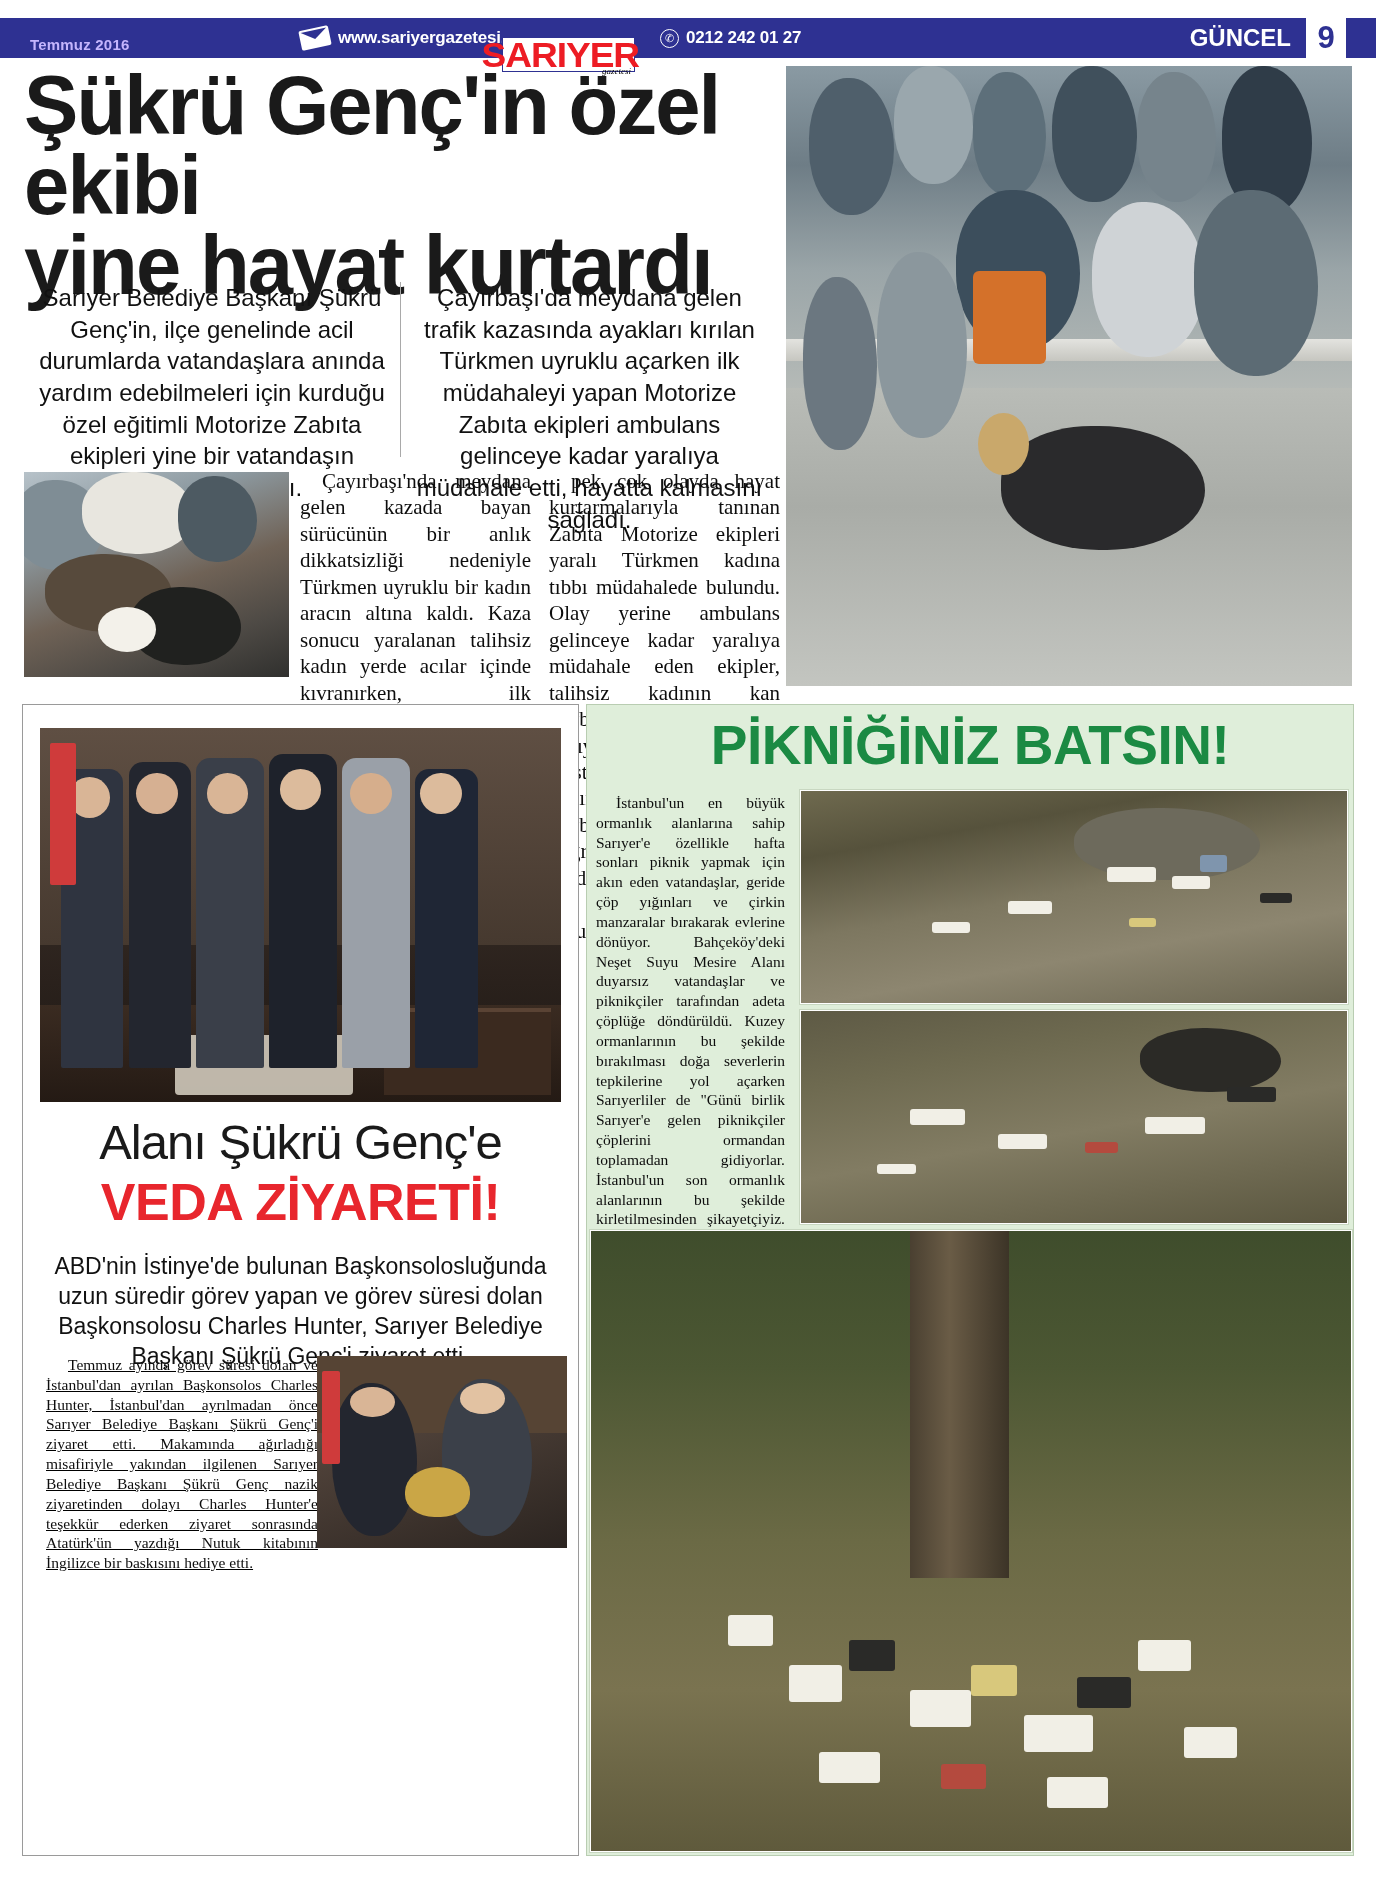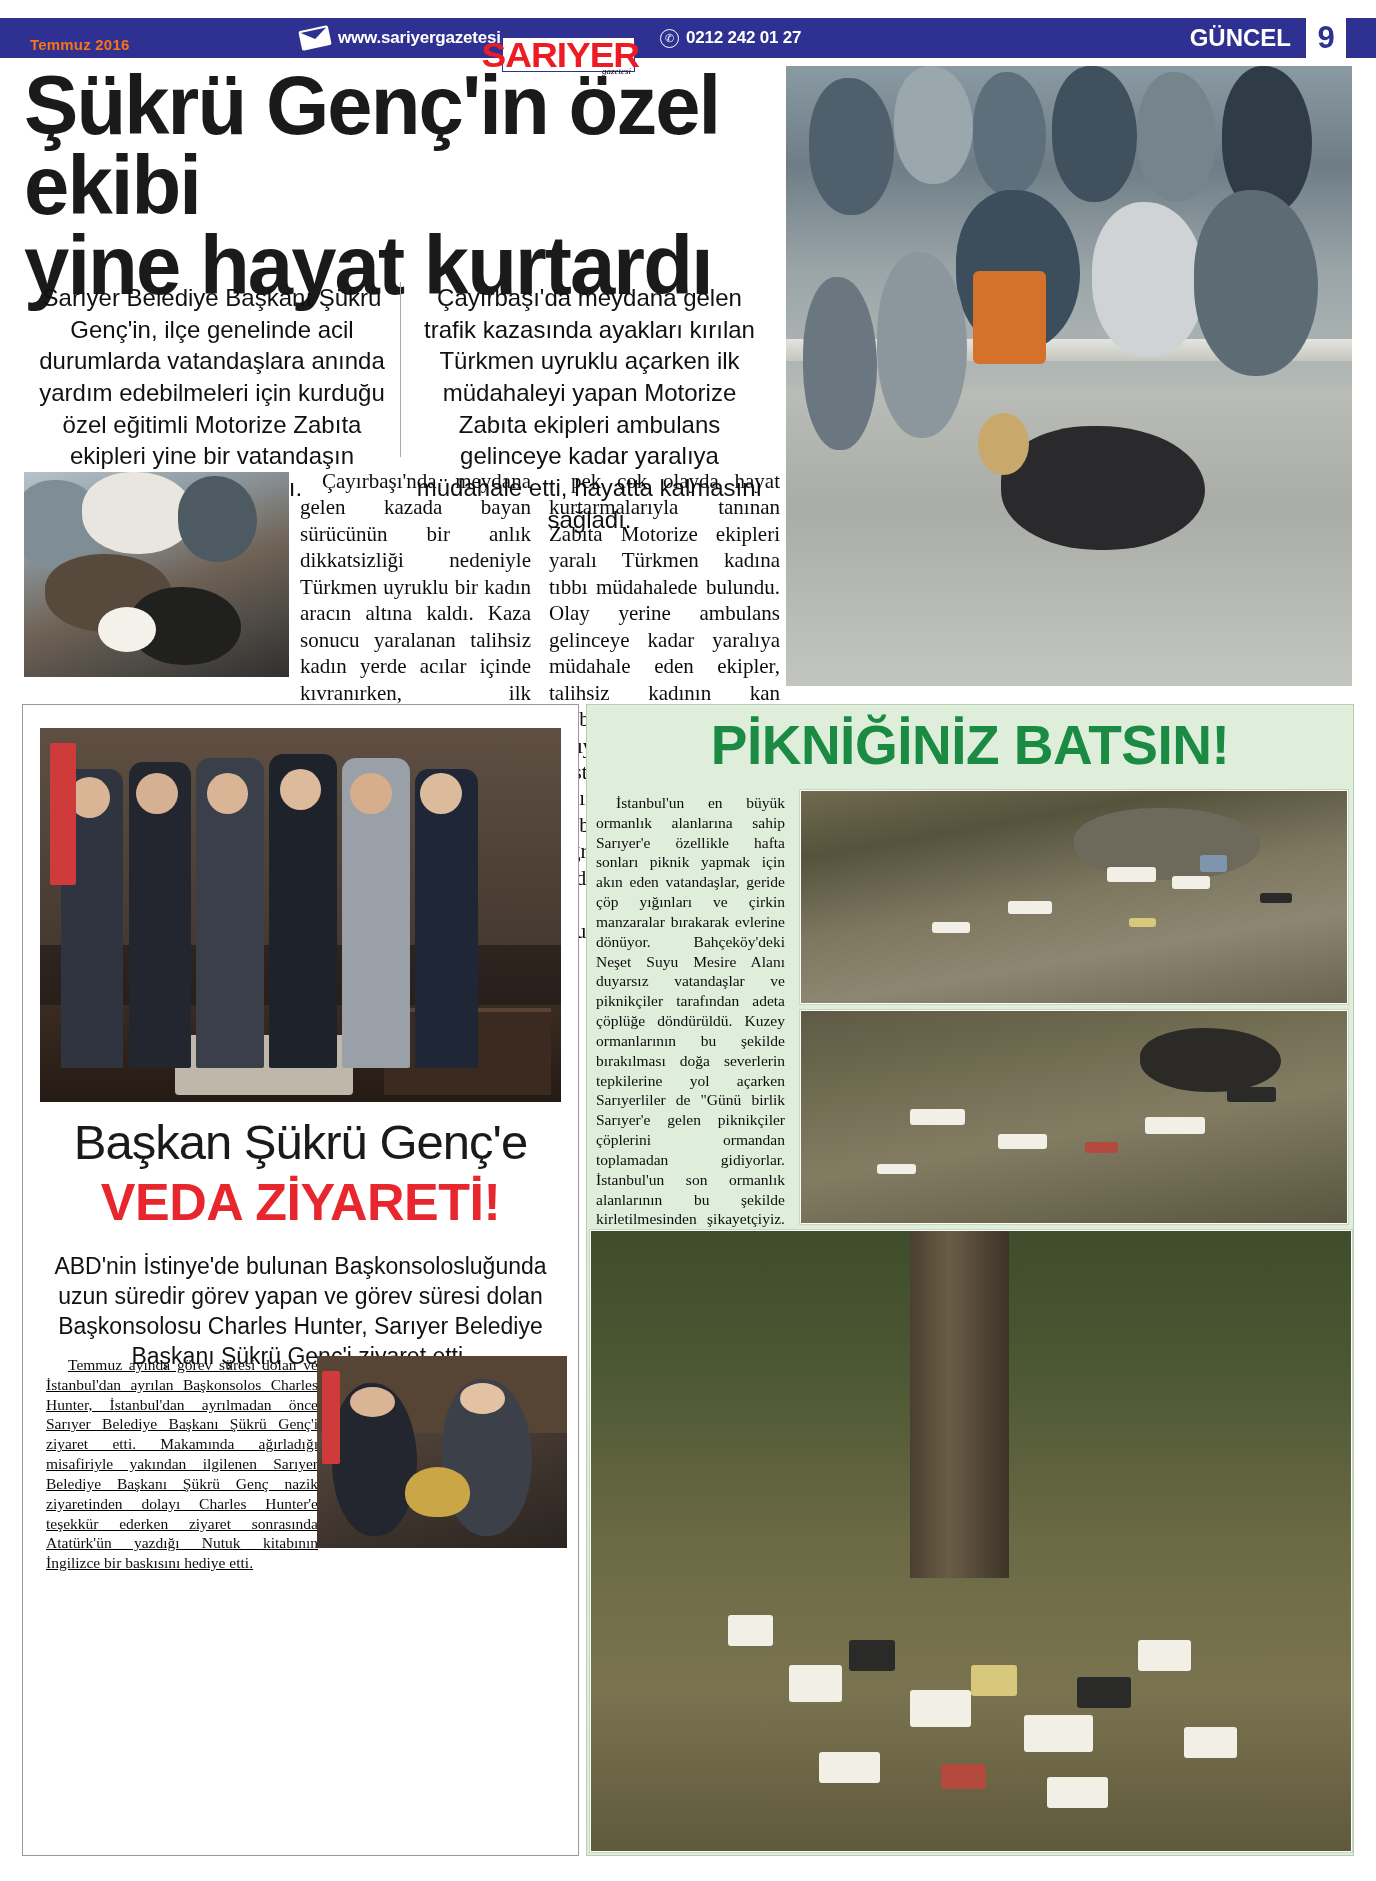--- a/index.html
+++ b/index.html
@@ -10,21 +10,21 @@
     overflow:hidden;
     position:relative;
   }
   
   .masthead{
     position:absolute;left:0;top:18px;width:1376px;height:40px;
     background:#2e3192;
     display:flex;align-items:center;
   }
   .mast-date{
-    color:#f97316;font-size:15px;font-weight:bold;
+    color:#c4b5fd;font-size:15px;font-weight:bold;
     font-family:"Liberation Sans",sans-serif;
     margin-left:30px;letter-spacing:.2px;margin-top:12px;
   }
   .mast-center{
     position:absolute;left:300px;top:0;height:40px;
     display:flex;align-items:center;gap:8px;
   }
   .mail-icon{
     width:30px;height:20px;display:inline-block;position:relative;
     transform:rotate(-12deg);
@@ -315,21 +315,21 @@
   <div class="person" style="left:72%;width:12%;height:80%;background:#1f2635;"></div>
   <div class="blob" style="left:5.5%;top:13%;width:8%;height:11%;background:#d9b596;border-radius:50%;"></div>
   <div class="blob" style="left:18.5%;top:12%;width:8%;height:11%;background:#d6b092;border-radius:50%;"></div>
   <div class="blob" style="left:32%;top:12%;width:8%;height:11%;background:#d9b596;border-radius:50%;"></div>
   <div class="blob" style="left:46%;top:11%;width:8%;height:11%;background:#dcbb9c;border-radius:50%;"></div>
   <div class="blob" style="left:59.5%;top:12%;width:8%;height:11%;background:#d6ae8c;border-radius:50%;"></div>
   <div class="blob" style="left:73%;top:12%;width:8%;height:11%;background:#dcbb9c;border-radius:50%;"></div>
   <div class="blob" style="left:2%;top:4%;width:5%;height:38%;background:#cf3b3b;border-radius:2px;"></div>
 </div>
 
-<div class="a2-head1">Başkan Şükrü Genç'e</div>
+<div class="a2-head1">Alanı Şükrü Genç'e</div>
 <div class="a2-head2">VEDA ZİYARETİ!</div>
 <div class="a2-sub">ABD'nin İstinye'de bulunan Başkonsolosluğunda uzun süredir görev yapan ve görev süresi dolan Başkonsolosu Charles Hunter, Sarıyer Belediye Başkanı Şükrü Genç'i ziyaret etti.</div>
 
 <div class="a2-bottom">
   <div class="a2-body">
     <p>Temmuz ayında görev süresi dolan ve İstanbul'dan ayrılan Başkonsolos Charles Hunter, İstanbul'dan ayrılmadan önce Sarıyer Belediye Başkanı Şükrü Genç'i ziyaret etti. Makamında ağırladığı misafiriyle yakından ilgilenen Sarıyer Belediye Başkanı Şükrü Genç nazik ziyaretinden dolayı Charles Hunter'e teşekkür ederken ziyaret sonrasında Atatürk'ün yazdığı Nutuk kitabının İngilizce bir baskısını hediye etti.</p>
   </div>
 </div>
 
 <div class="a2-photo2">

